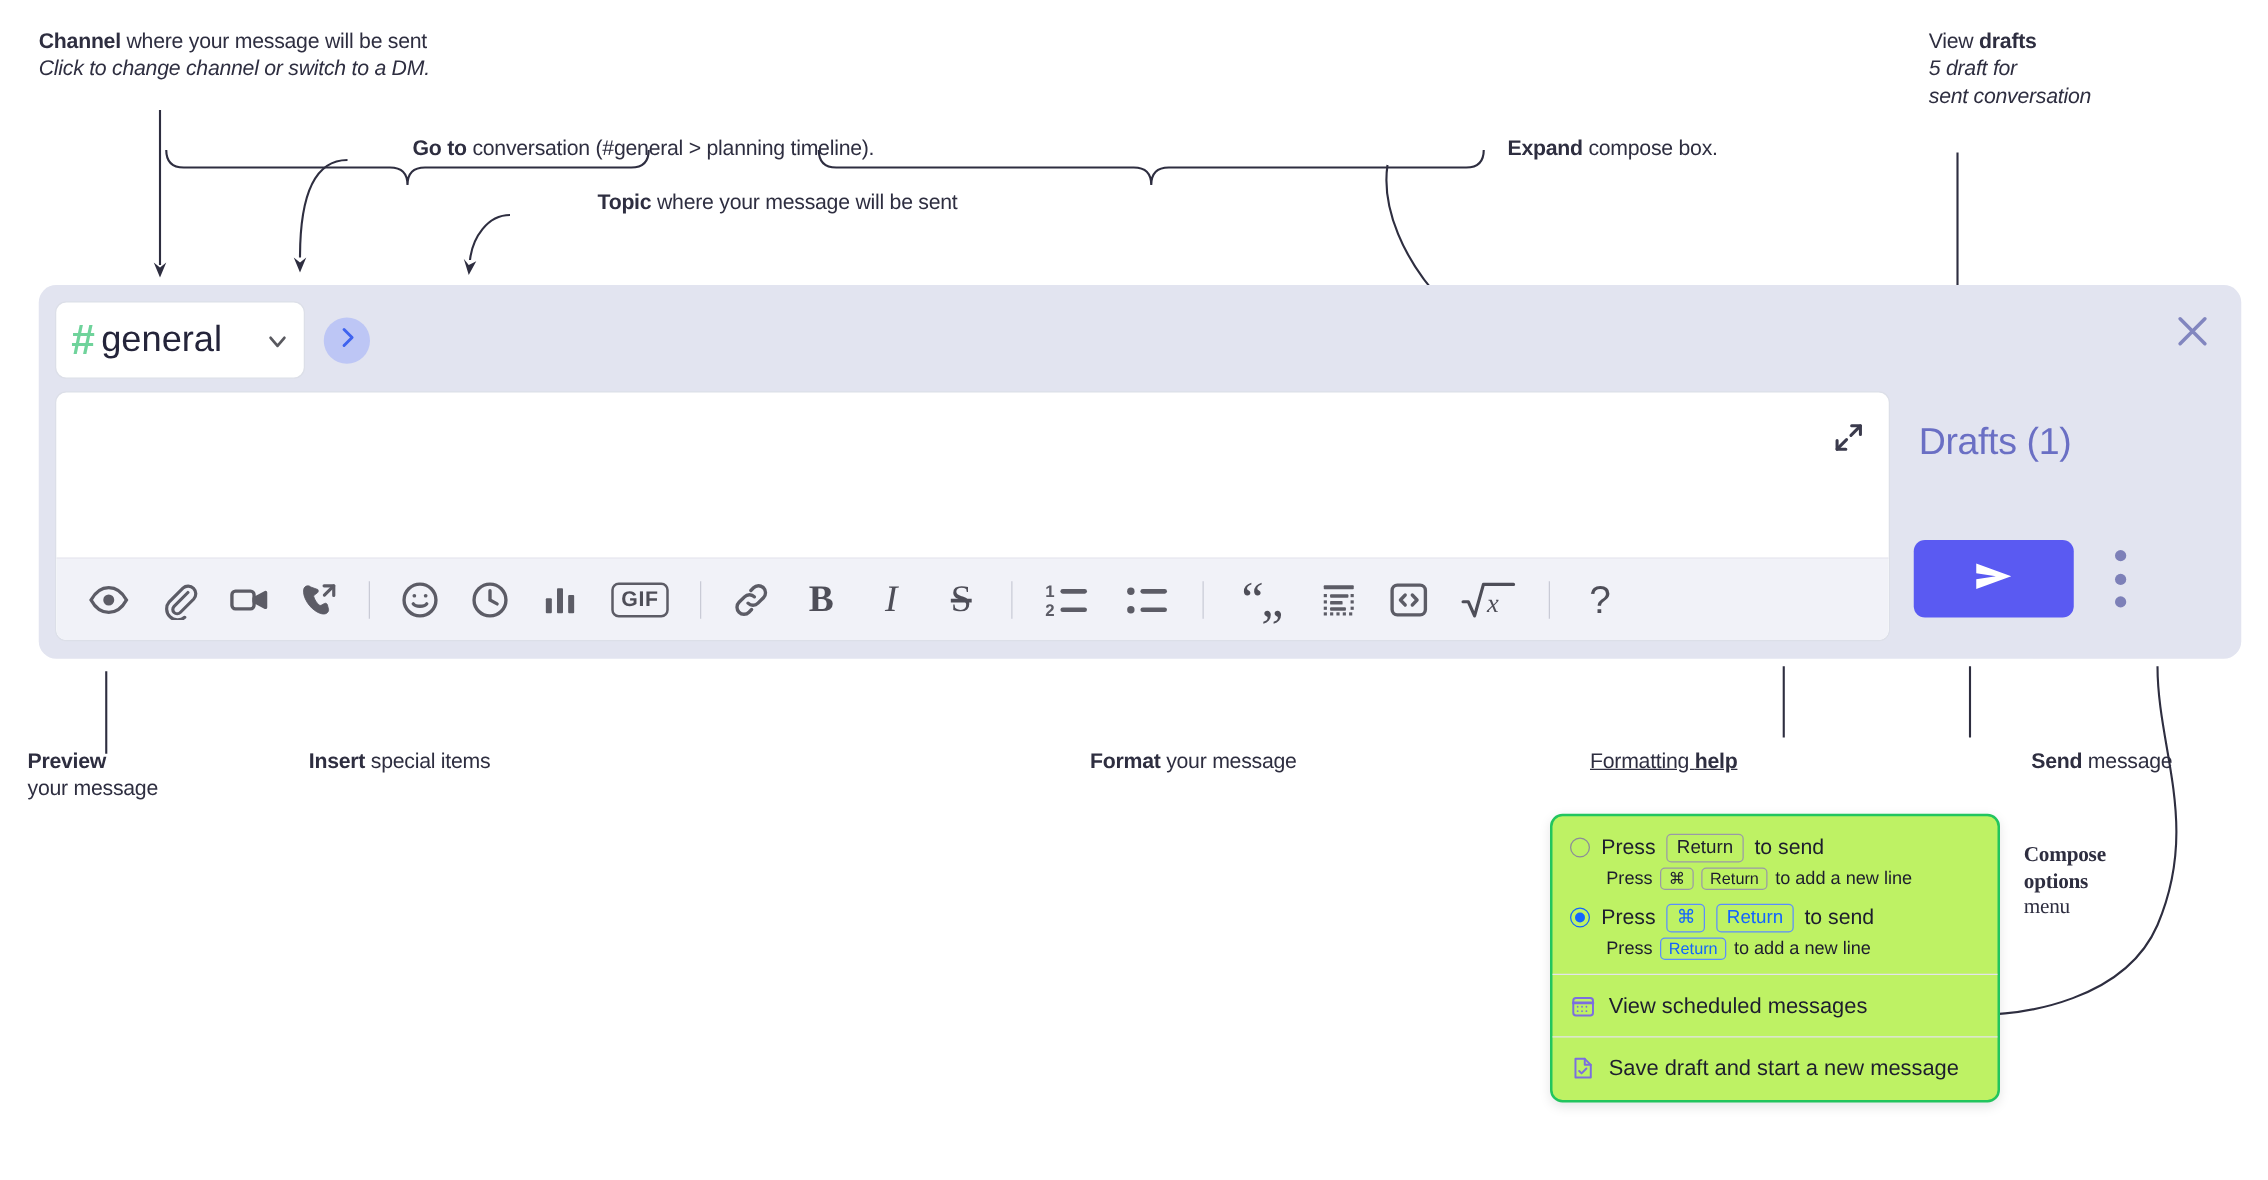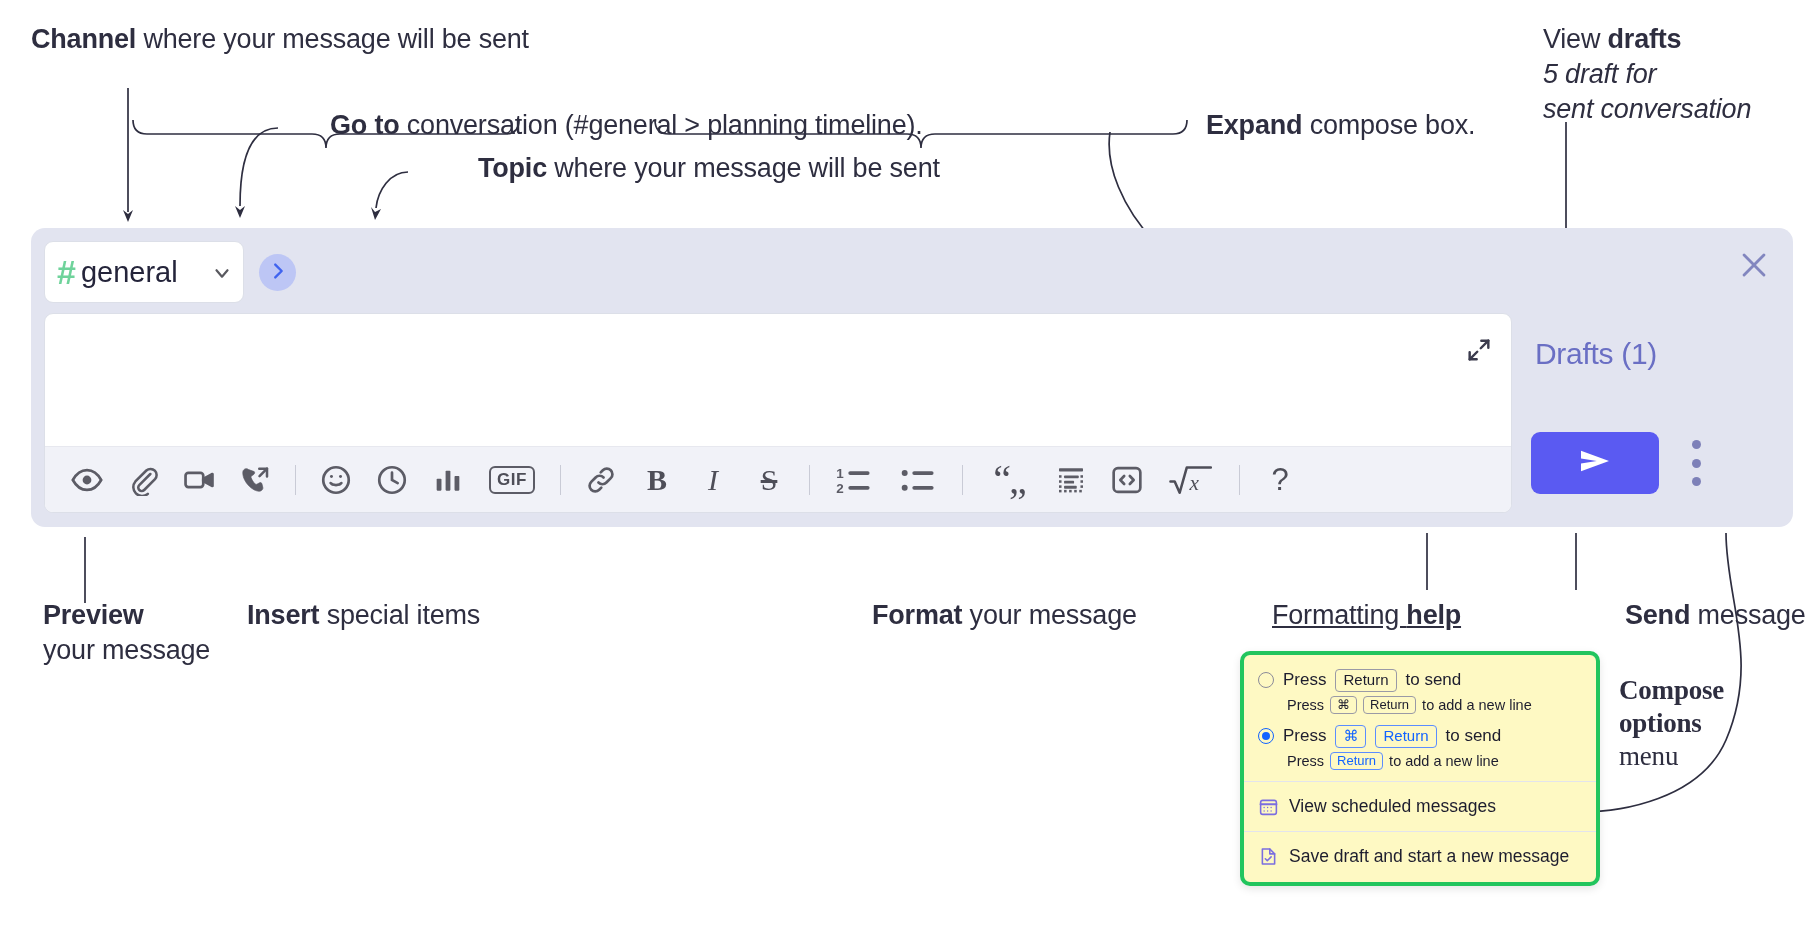--- a/index.html
+++ b/index.html
@@ -1,21 +1,21 @@
 <!DOCTYPE html>
 <html><head>
 <meta charset="utf-8">
 <style>
   html,body{margin:0;padding:0;}
   body{
     width:1814px;height:944px;background:#ffffff;position:relative;overflow:hidden;
     font-family:"Liberation Sans", sans-serif;color:#2f2f42;
   }
   .abs{position:absolute;}
-  .anno{font-size:27px;line-height:1.3;color:#2e2e40;letter-spacing:-0.2px;}
+  .anno{font-size:17px;line-height:1.3;color:#2e2e40;letter-spacing:-0.2px;}
   .anno b{font-weight:700;}
   .anno i{font-style:italic;}
   .svg-layer{position:absolute;left:0;top:0;width:1814px;height:944px;pointer-events:none;}
 
   
   #compose-panel{
     left:31px;top:228px;width:1762px;height:299px;
     background:#e2e4f0;border-radius:14px;box-sizing:border-box;
   }
   #compose-inner{
@@ -64,21 +64,21 @@
   #send-btn{
     position:absolute;left:1513px;top:432px;width:128px;height:62px;border-radius:9px;
     background:#5a5af2;display:flex;align-items:center;justify-content:center;
   }
   #more-btn{position:absolute;left:1665px;top:440px;width:26px;height:46px;
     display:flex;flex-direction:column;align-items:center;justify-content:space-between;}
   .dot3{width:9px;height:9px;border-radius:50%;background:#7d80b8;}
 
   
   #options-menu{
-    left:1240px;top:651px;width:360px;background:#fef9c3;border:4px solid #22c55e;
+    left:1240px;top:651px;width:360px;background:#bef264;border:2px solid #22c55e;
     border-radius:10px;box-shadow:0 3px 9px rgba(0,0,0,.10);box-sizing:border-box;
     font-size:17px;color:#1d1d2e;padding:12px 0 10px;
   }
   .radio-row{display:flex;align-items:center;padding:2px 14px;gap:9px;}
   .radio-sub{display:flex;align-items:center;padding:2px 14px 2px 43px;gap:6px;font-size:14.5px;}
   .radio-o{width:16px;height:16px;border:1.7px solid #8b8b99;border-radius:50%;box-sizing:border-box;flex:none;}
   .radio-on{width:16px;height:16px;border:1.7px solid #1264ff;border-radius:50%;box-sizing:border-box;
     flex:none;display:flex;align-items:center;justify-content:center;}
   .radio-on i{width:8px;height:8px;border-radius:50%;background:#1264ff;display:block;}
   .key{border:1.3px solid #9a9aa6;border-radius:4px;padding:1px 7px;font-size:15px;color:#1d1d2e;display:inline-block;line-height:1.25;}
@@ -118,41 +118,42 @@
     <path d="M1427,533 L1427,590"></path>
 
     <path d="M1576,533 L1576,590"></path>
 
     <path d="M1726,533 C1726,600 1760,660 1726,740 C1700,800 1620,812 1580,812"></path>
   </g>
 </svg>
 
 <div class="abs anno" style="left:31px;top:22px;">
   <div><b>Channel</b><span> where your message will be sent</span></div>
+  <div><i>Click to change channel or switch to a DM.</i></div>
 </div>
 
 <div class="abs anno" style="left:330px;top:108px;">
   <b>Go to</b><span> conversation (#general &gt; planning timeline).</span>
 </div>
 
 <div class="abs anno" style="left:478px;top:151px;">
   <b>Topic</b><span> where your message will be sent</span>
 </div>
 
 <div class="abs anno" style="left:1206px;top:108px;">
   <b>Expand</b><span> compose box.</span>
 </div>
 
 <div class="abs anno" style="left:1543px;top:22px;">
   <div><span>View </span><b>drafts</b></div>
   <div><i>5 draft for</i></div>
   <div><i>sent conversation</i></div>
 </div>
 
-<div class="abs anno" style="left:43px;top:598px;">
+<div class="abs anno" style="left:22px;top:598px;">
   <div><b>Preview</b></div>
   <div><span>your message</span></div>
 </div>
 
 <div class="abs anno" style="left:247px;top:598px;">
   <b>Insert</b><span> special items</span>
 </div>
 
 <div class="abs anno" style="left:872px;top:598px;">
   <b>Format</b><span> your message</span>

